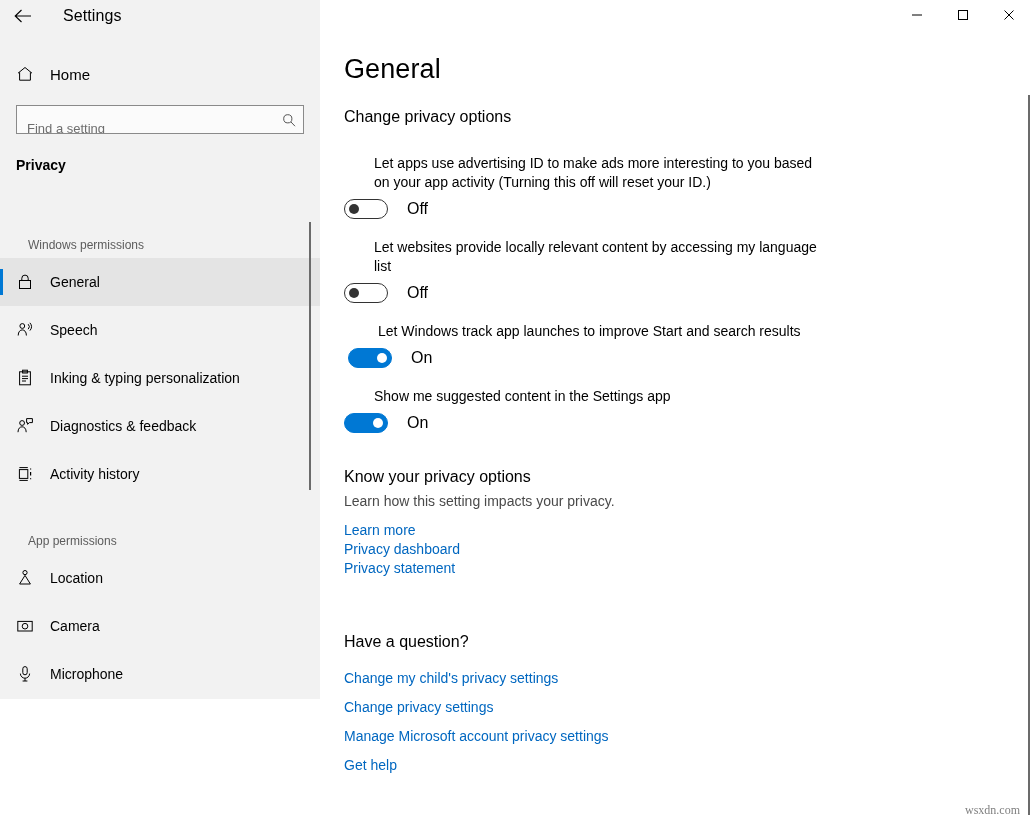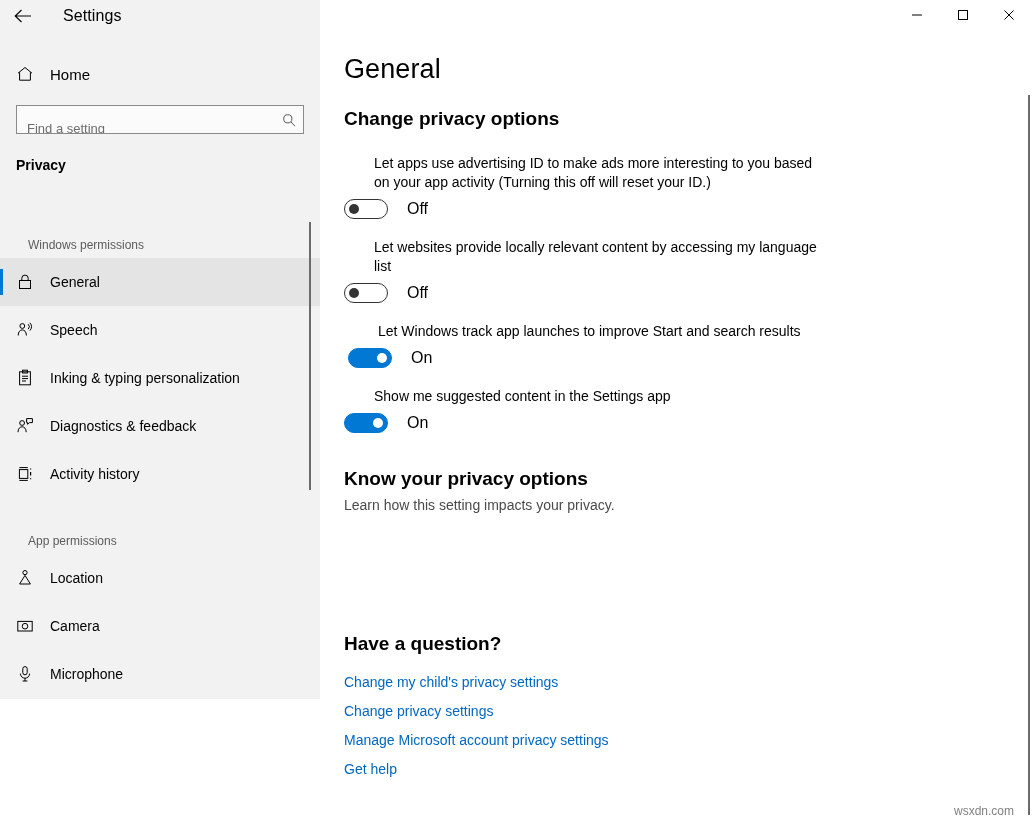--- a/index.html
+++ b/index.html
@@ -182,22 +182,22 @@
   }
   .page-title {
     position: absolute;
     top: 54px; left: 24px;
     font-size: 27px;
     font-weight: normal;
     color: #000;
     letter-spacing: 0.1px;
   }
   .section-head {
-    font-size: 19px;
-    font-weight: bold;
+    font-size: 16px;
+    font-weight: normal;
     color: #000;
   }
   .opt-desc {
     font-size: 14px;
     color: #000;
     line-height: 19px;
     max-width: 448px;
     margin-left: 30px;
   }
 
@@ -259,25 +259,25 @@
     position: absolute;
     right: 2px;
     top: 95px;
     width: 2px;
     height: 720px;
     background: #6b6b6b;
   }
 
   .watermark {
     position: absolute;
-    right: 18px;
+    right: 12px;
     bottom: 6px;
     font-size: 12px;
     color: #808080;
-    font-family: Liberation Sans, sans-serif;
+    font-family: Liberation Serif, serif;
   }
 </style>
 </head>
 <body>
 
 <div class="titlebar">
   <button class="back-btn">
     <span>
       <svg width="18" height="14" viewBox="0 0 18 14">
         <path d="M7.5 1 L1.2 7 L7.5 13 M1.4 7 L17 7" fill="none" stroke="#000" stroke-width="1.1"></path>
@@ -495,20 +495,25 @@
       <div class="switch on">
           <span class="knob"></span>
         </div>
       <span class="switch-state">On</span>
     </div>
   </div>
 
   <div style="position:absolute; top:468px; left:24px;">
     <h2 class="section-head">Know your privacy options</h2>
     <div class="sub-text">Learn how this setting impacts your privacy.</div>
+    <div style="margin-top:12px; line-height:19px;">
+      <a class="link" href="#">Learn more</a>
+      <a class="link" href="#">Privacy dashboard</a>
+      <a class="link" href="#">Privacy statement</a>
+    </div>
   </div>
 
   <div style="position:absolute; top:633px; left:24px;">
     <h2 class="section-head">Have a question?</h2>
     <div style="margin-top:19px;">
       <a class="link" href="#" style="margin-bottom:13px;">Change my child's privacy settings</a>
       <a class="link" href="#" style="margin-bottom:13px;">Change privacy settings</a>
       <a class="link" href="#" style="margin-bottom:13px;">Manage Microsoft account privacy settings</a>
       <a class="link" href="#">Get help</a>
     </div>

